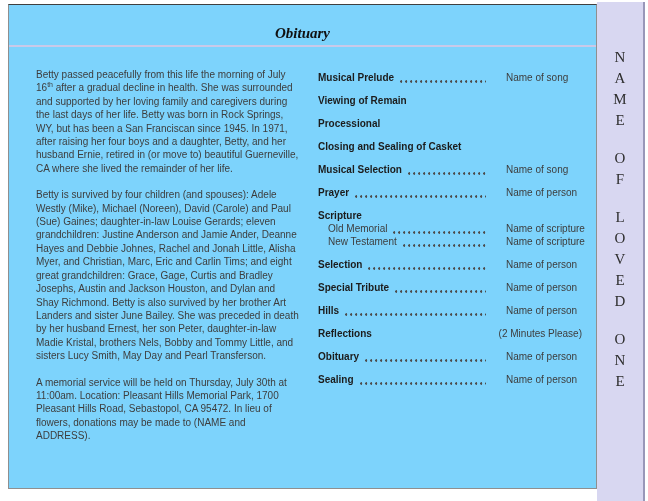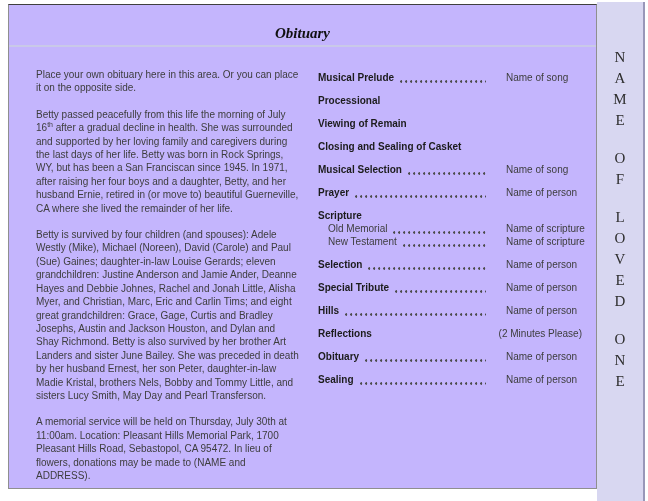--- a/index.html
+++ b/index.html
@@ -10,21 +10,21 @@
     font-family: "Liberation Sans", sans-serif;
     overflow: hidden;
   }
   .main-box {
     position: absolute;
     left: 8px; top: 4px;
     width: 589px; height: 485px;
     box-sizing: border-box;
     border: 1px solid #8f8f8f;
     border-top-color: #3f3f3f;
-    background: #c4b5fd;
+    background: #7dd3fc;
   }
   .header {
     height: 40px;
     border-bottom: 2px solid #c9c9e8;
     display: flex;
     align-items: flex-end;
   }
   .header-cell {
     flex: 1;
     text-align: center;
@@ -87,41 +87,40 @@
 </head>
 <body>
 
 <div class="page">
   <div class="main-box">
     <div class="header">
       <div class="header-cell">Obituary</div>
     </div>
     <div class="columns">
       <div class="col-left" id="obituary-col">
-          <p><span>Place your own obituary here in this area. Or you can place it on the opposite side.</span></p>
           <p><span>Betty passed peacefully from this life the morning of July 16</span><sup>th</sup><span> after a gradual decline in health.  She was surrounded and supported by her loving family and caregivers during the last days of her life.  Betty was born in Rock Springs, WY, but has been a San Franciscan since 1945.  In 1971, after raising her four boys and a daughter, Betty, and her husband Ernie, retired in (or move to) beautiful Guerneville, CA where she lived the remainder of her life.</span></p>
           <p><span>Betty is survived by four children (and spouses): Adele Westly (Mike), Michael (Noreen), David (Carole) and Paul (Sue) Gaines;  daughter-in-law Louise Gerards;  eleven grandchildren: Justine Anderson and Jamie Ander, Deanne Hayes and Debbie Johnes, Rachel and Jonah Little, Alisha Myer, and Christian, Marc, Eric and Carlin Tims;  and eight great grandchildren: Grace, Gage, Curtis and Bradley Josephs, Austin and Jackson Houston, and Dylan and Shay Richmond.  Betty is also survived by her brother Art Landers and sister June Bailey.  She was preceded in death by her husband Ernest, her son Peter, daughter-in-law Madie Kristal, brothers Nels, Bobby and Tommy Little, and sisters Lucy Smith, May Day and Pearl Transferson.</span></p>
           <p><span>A memorial service will be held on Thursday, July 30th at 11:00am.  Location:  Pleasant Hills Memorial Park, 1700 Pleasant Hills Road, Sebastopol, CA 95472.  In lieu of flowers, donations may be made to (NAME and ADDRESS).</span></p>
         </div>
       <div class="col-right" id="order-col">
           <div class="order-item">
             <div class="order-row">
               <span class="order-label">Musical Prelude</span>
               <span class="leader"></span>
               <span class="order-value">Name of song</span>
             </div>
           </div>
           <div class="order-item">
             <div class="order-row">
+              <span class="order-label">Viewing of Remain</span>
+            </div>
+          </div>
+          <div class="order-item">
+            <div class="order-row">
               <span class="order-label">Processional</span>
-            </div>
-          </div>
-          <div class="order-item">
-            <div class="order-row">
-              <span class="order-label">Viewing of Remain</span>
             </div>
           </div>
           <div class="order-item">
             <div class="order-row">
               <span class="order-label">Closing and Sealing of Casket</span>
             </div>
           </div>
           <div class="order-item">
             <div class="order-row">
               <span class="order-label">Musical Selection</span>

